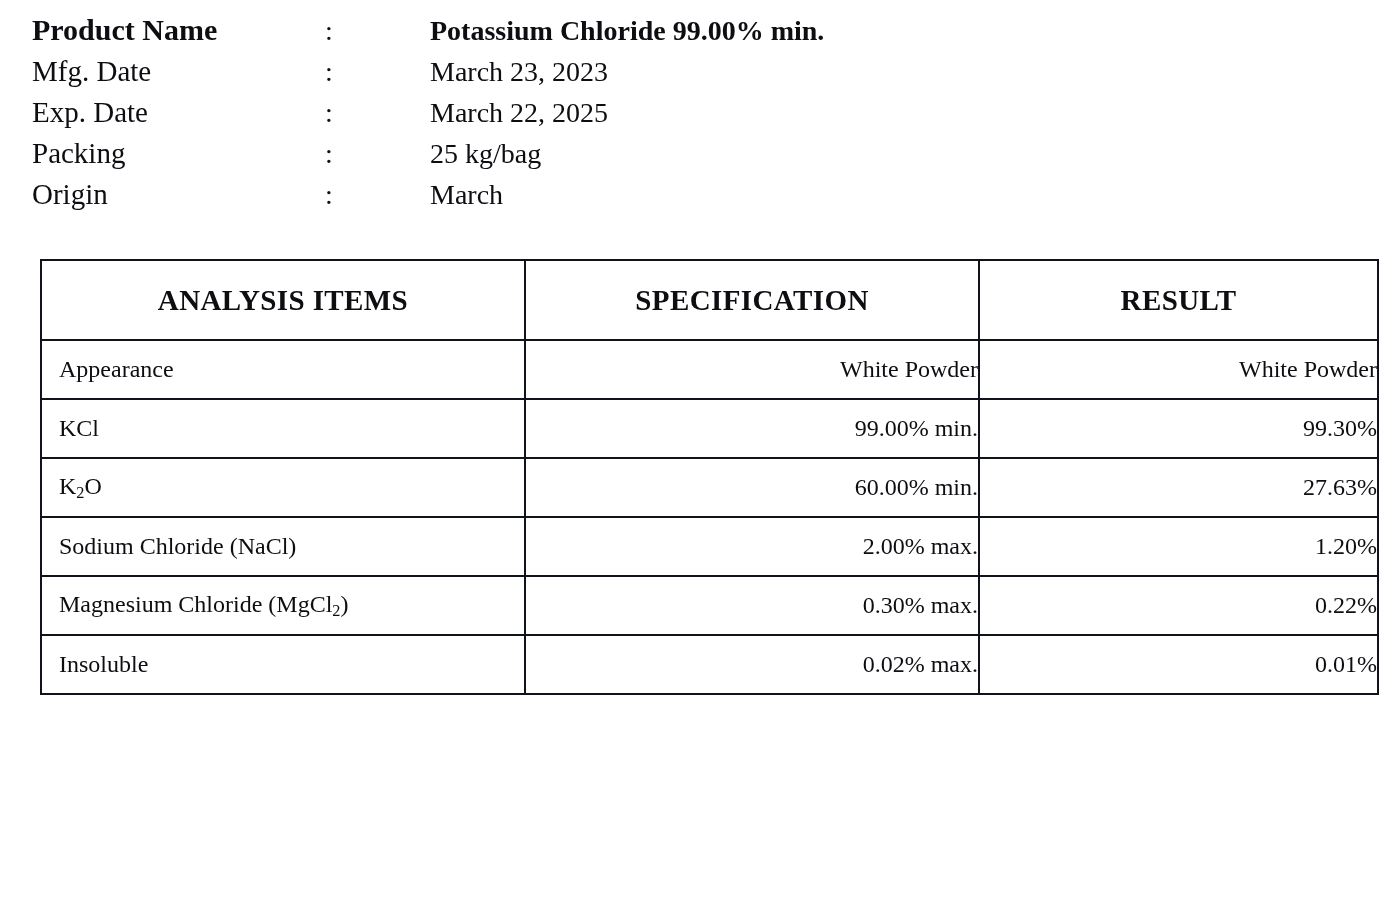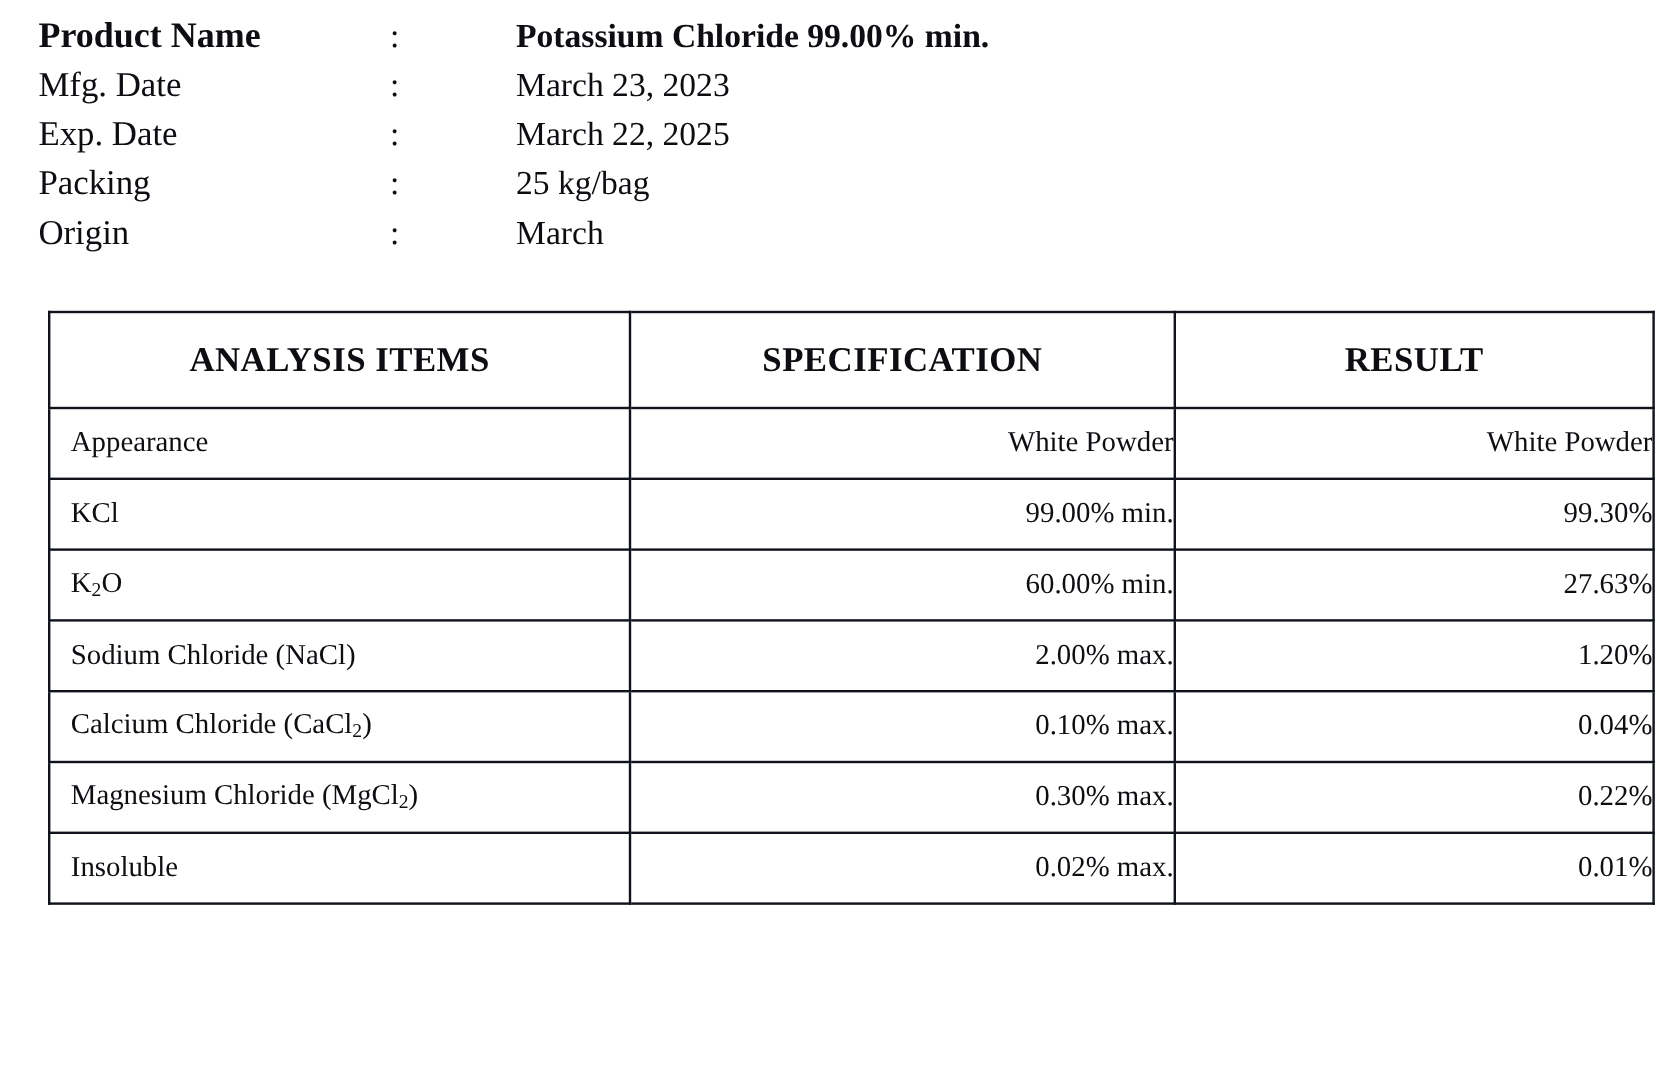--- a/index.html
+++ b/index.html
@@ -165,25 +165,20 @@
             <td class="cell-item">K<sub>2</sub>O</td>
             <td class="cell-spec">60.00% min.</td>
             <td class="cell-res">27.63%</td>
           </tr>
           <tr>
             <td class="cell-item">Sodium Chloride (NaCl)</td>
             <td class="cell-spec">2.00% max.</td>
             <td class="cell-res">1.20%</td>
           </tr>
           <tr>
-            <td class="cell-item">Calcium Chloride (CaCl<sub>2</sub>)</td>
-            <td class="cell-spec">0.10% max.</td>
-            <td class="cell-res">0.04%</td>
-          </tr>
-          <tr>
             <td class="cell-item">Magnesium Chloride (MgCl<sub>2</sub>)</td>
             <td class="cell-spec">0.30% max.</td>
             <td class="cell-res">0.22%</td>
           </tr>
           <tr>
             <td class="cell-item">Insoluble</td>
             <td class="cell-spec">0.02% max.</td>
             <td class="cell-res">0.01%</td>
           </tr>
         </tbody>

